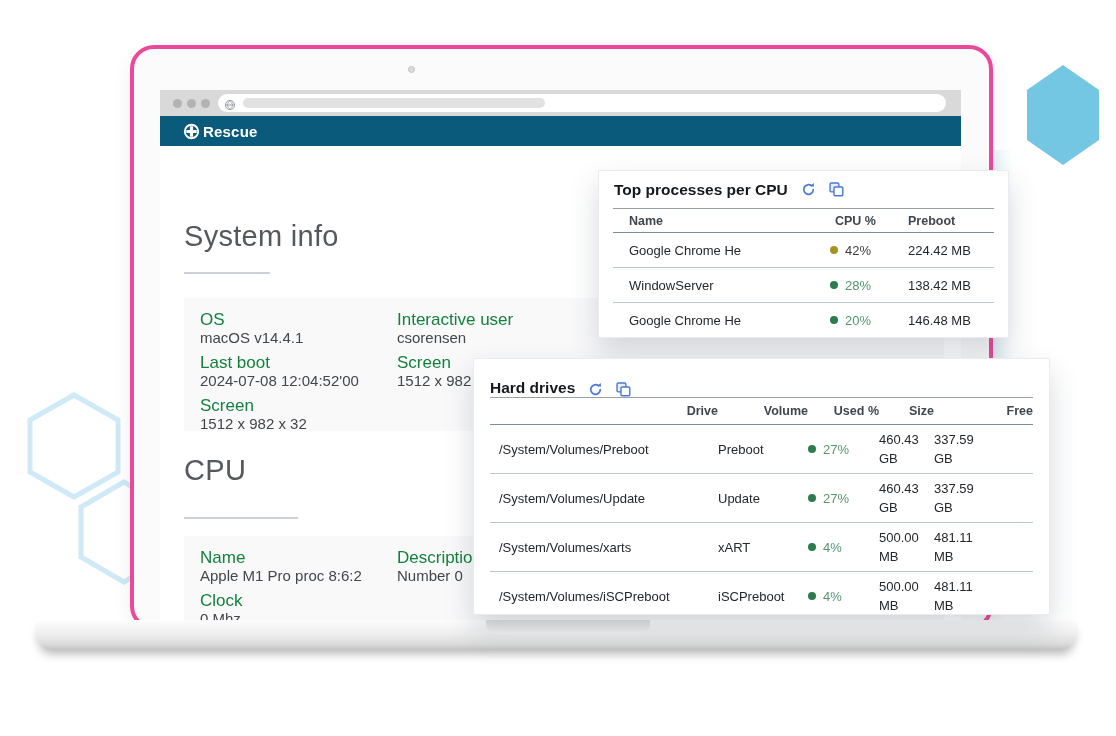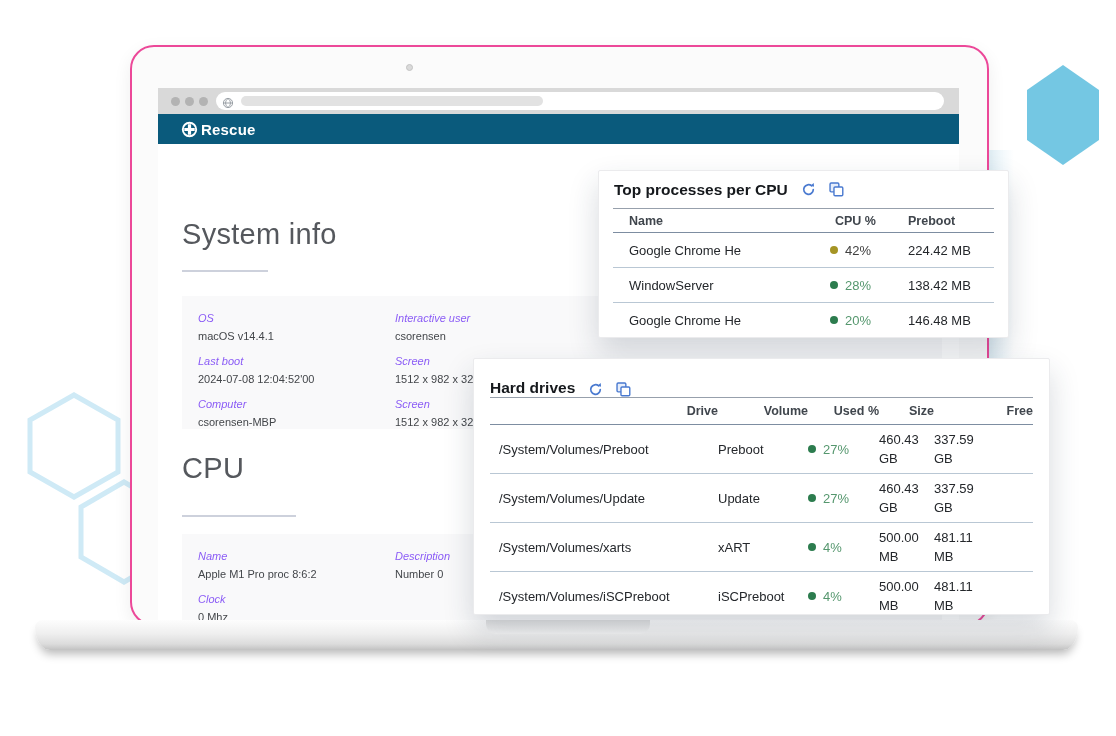--- a/index.html
+++ b/index.html
@@ -8,21 +8,21 @@
   .abs{position:absolute;}
 
   
   #hex-layer{position:absolute;left:0;top:0;width:1116px;height:736px;z-index:0;}
 
   .right-glow{left:978px;top:150px;width:36px;height:430px;z-index:0;
     background:linear-gradient(90deg,rgba(170,215,236,.45),rgba(255,255,255,0));}
 
   
   .laptop-screen{left:130px;top:45px;width:855px;height:577px;z-index:1;
-    background:#fbfbfb;border:2px solid #ec4899;border-radius:24px;
+    background:#fbfbfb;border:4px solid #ec4899;border-radius:24px;
     box-shadow:0 6px 18px rgba(0,0,0,.07);}
   .camera{left:274px;top:17px;width:5px;height:5px;border-radius:50%;
     background:#dadada;border:1px solid #c3c3c3;}
   .viewport{left:26px;top:41px;width:801px;height:535px;background:#ffffff;overflow:hidden;}
 
   
   .chrome{left:0;top:0;width:801px;height:26px;background:#d9d9d9;}
   .tdot{top:9px;width:9px;height:9px;border-radius:50%;background:#b3b3b3;}
   .urlbar{left:58px;top:4px;width:728px;height:18px;background:#ffffff;border-radius:9px;}
   .urlprog{left:25px;top:4px;width:302px;height:10px;border-radius:5px;background:#e2e2e2;}
@@ -32,22 +32,22 @@
   .appbar{left:0;top:26px;width:801px;height:30px;background:#0a5a7c;display:flex;align-items:center;}
   .appbar .logo{margin-left:23px;display:flex;}
   .brand{color:#ffffff;font-weight:bold;font-size:15px;letter-spacing:.2px;margin-left:3px;}
 
   
   .content{left:0;top:56px;width:801px;height:479px;background:#ffffff;}
   .h-sec{color:#55585d;font-size:29px;font-weight:400;letter-spacing:.3px;line-height:32px;}
   .h-rule{height:2px;background:#cdd1dc;}
   .infobox{background:#f9f9fa;}
   .fgrid{display:grid;grid-template-columns:197px 1fr;grid-row-gap:7px;padding:13px 0 0 16px;}
-  .flabel{font-size:11px;color:#8b5cf6;line-height:18px;font-style:italic;}
-  .fvalue{font-size:11px;color:#43464a;line-height:18px;}
+  .flabel{font-size:17px;color:#15803d;line-height:18px;}
+  .fvalue{font-size:15px;color:#43464a;line-height:18px;}
 
   
   .panel{background:#ffffff;border:1px solid #ebebed;border-radius:2px;z-index:5;
     box-shadow:0 14px 30px rgba(35,48,70,.18);}
   .panel-head{margin:0 14px;height:37px;display:flex;align-items:center;border-bottom:1px solid #97a0ac;}
   .panel-hd .panel-head{margin:0 16px;height:38px;align-items:flex-end;}
   .panel-title{font-size:15.5px;font-weight:bold;color:#15181c;margin:0;padding-left:1px;}
   .panel-hd .panel-title{padding-left:0;}
   .icon-btn{margin-left:13px;display:flex;cursor:pointer;}
 
@@ -130,24 +130,20 @@
               <div class="flabel">Interactive user</div>
               <div class="fvalue">csorensen</div>
             </div>
             <div class="cell">
               <div class="flabel">Last boot</div>
               <div class="fvalue">2024-07-08 12:04:52'00</div>
             </div>
             <div class="cell">
               <div class="flabel">Screen</div>
               <div class="fvalue">1512 x 982 x 32</div>
-            </div>
-            <div class="cell">
-              <div class="flabel">Computer</div>
-              <div class="fvalue">csorensen-MBP</div>
             </div>
             <div class="cell">
               <div class="flabel">Screen</div>
               <div class="fvalue">1512 x 982 x 32</div>
             </div>
           </div>
       </div>
 
       <div class="abs h-sec" style="left:24px;top:308px">CPU</div>
       <div class="abs h-rule" style="left:24px;top:371px;width:114px"></div>

